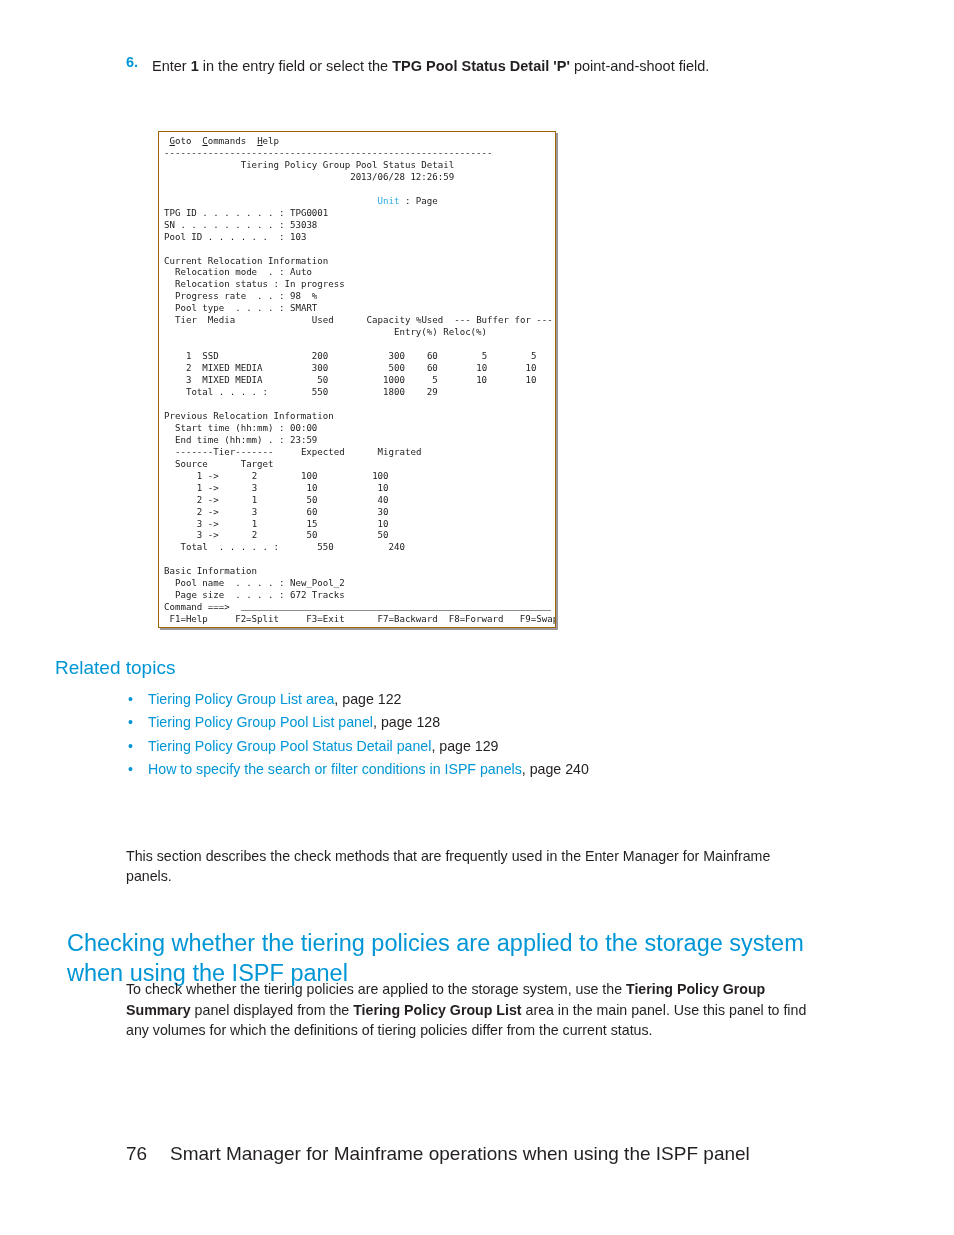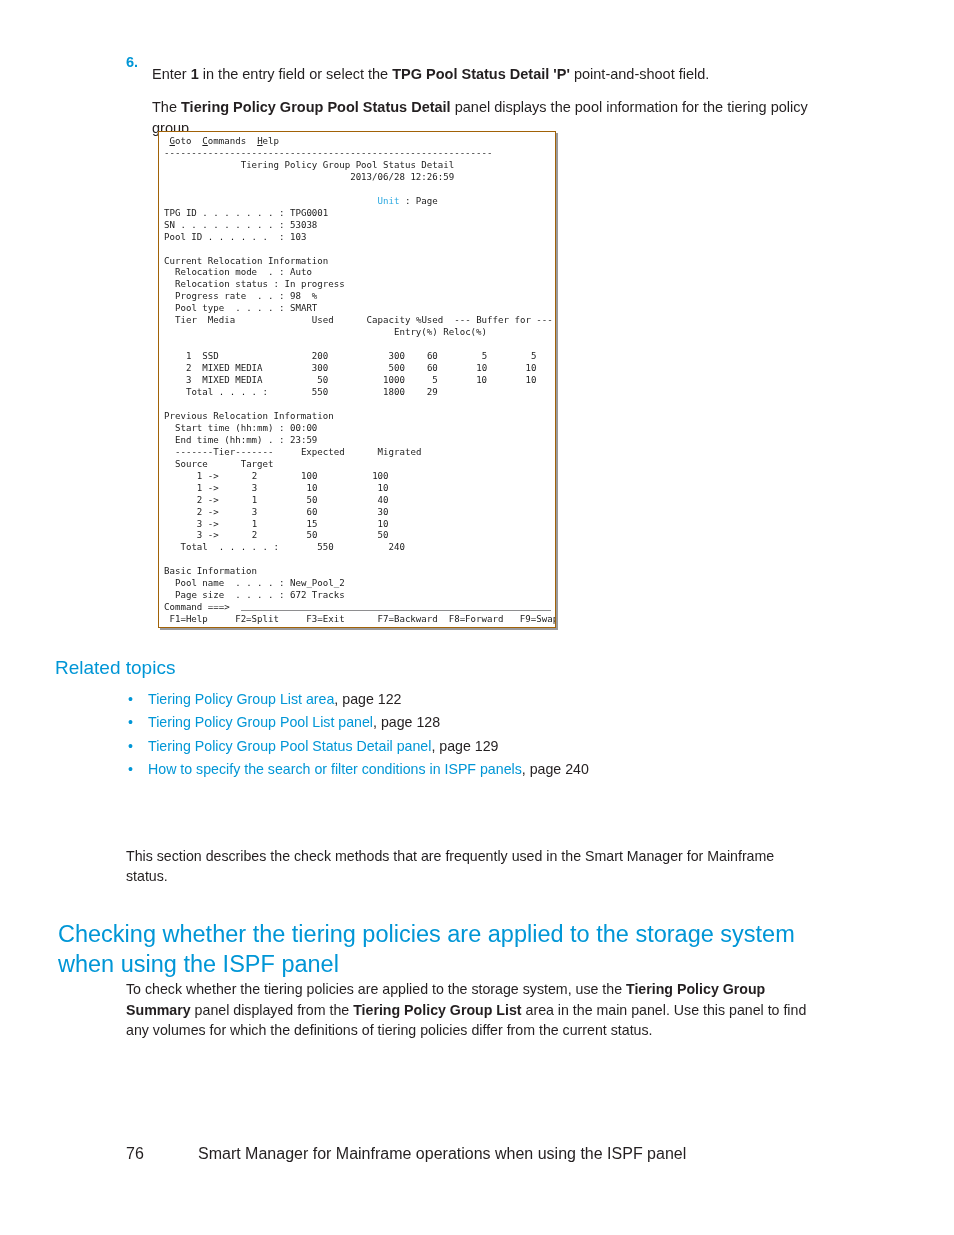--- a/index.html
+++ b/index.html
@@ -38,21 +38,21 @@
     width: 26px;
     flex: 0 0 26px;
     line-height: 21px;
   }
   .step-body {
     flex: 1 1 auto;
     font-size: 14.5px;
     line-height: 21px;
   }
   .step-body p {
-    margin: 12px 0 9px 0;
+    margin: 4px 0 9px 0;
   }
   b, .b { font-weight: bold; }
 
   
   .panel {
     position: absolute;
     left: 158px;
     top: 131px;
     width: 398px;
     height: 497px;
@@ -152,59 +152,57 @@
   }
   .h2 {
     position: absolute;
     left: 55px;
     top: 917px;
     width: 760px;
     font-size: 23.5px;
     line-height: 29.5px;
     color: #0096d6;
     font-weight: normal;
-    margin: 3px;
+    margin: 12px;
   }
   .h2-body {
     position: absolute;
     left: 126px;
     top: 979px;
     width: 690px;
     font-size: 14.2px;
     line-height: 20.5px;
     margin: 0;
   }
 
   
   .footer {
     position: absolute;
     left: 126px;
     top: 1145px;
     width: 700px;
-    font-size: 16px;
+    font-size: 19px;
     line-height: 18px;
     display: flex;
-    gap: 28px;
   }
   .footer .pg {
     width: 44px;
     flex: 0 0 44px;
   }
 </style>
 </head>
 <body>
 
 <div class="page">
 
   <div class="step">
     <div class="step-row">
       <div class="step-num">6.</div>
       <div class="step-body">
         <p><span>Enter </span><b>1</b><span> in the entry field or select the </span><b>TPG Pool Status Detail 'P'</b><span> point-and-shoot field.</span></p>
-        <p><span>The </span><b>Tiering Policy Group Pool Status Detail</b><span> panel displays the pool information for the tiering policy group..</span></p>
       </div>
     </div>
   </div>
 
   <div class="panel">
     <div class="term"><span> <u>G</u><span>oto</span>  <u>C</u><span>ommands</span>  <u>H</u><span>elp</span></span>
 <span class="rule">------------------------------------------------------------</span>
               <span>Tiering Policy Group Pool Status Detail</span>
                                   <span>2013/06/28 12:26:59</span>
 
@@ -253,21 +251,21 @@
   </div>
 
   <div class="related-head">Related topics</div>
   <ul class="related-list">
     <li><span class="dot">•</span><span class="lnk">Tiering Policy Group List area</span><span>, page 122</span></li>
     <li><span class="dot">•</span><span class="lnk">Tiering Policy Group Pool List panel</span><span>, page 128</span></li>
     <li><span class="dot">•</span><span class="lnk">Tiering Policy Group Pool Status Detail panel</span><span>, page 129</span></li>
     <li><span class="dot">•</span><span class="lnk">How to specify the search or filter conditions in ISPF panels</span><span>, page 240</span></li>
   </ul>
 
-  <p class="h1-body">This section describes the check methods that are frequently used in the Smart Manager for Mainframe status.</p>
+  <p class="h1-body">This section describes the check methods that are frequently used in the Enter Manager for Mainframe panels.</p>
 
   <h2 class="h2">Checking whether the tiering policies are applied to the storage system when using the ISPF panel</h2>
   <p class="h2-body"><span>To check whether the tiering policies are applied to the storage system, use the </span><b>Tiering Policy Group Summary</b><span> panel displayed from the </span><b>Tiering Policy Group List</b><span> area in the main panel. Use this panel to find any volumes for which the definitions of tiering policies differ from the current status.</span></p>
 
   <div class="footer">
     <span class="pg">76</span>
     <span>Smart Manager for Mainframe operations when using the ISPF panel</span>
   </div>
 
 </div>

